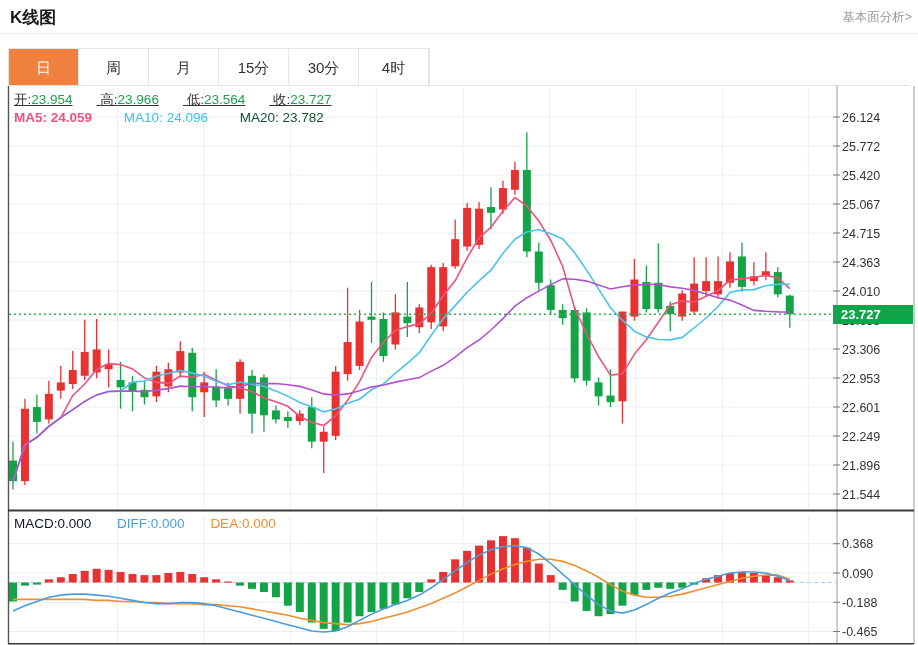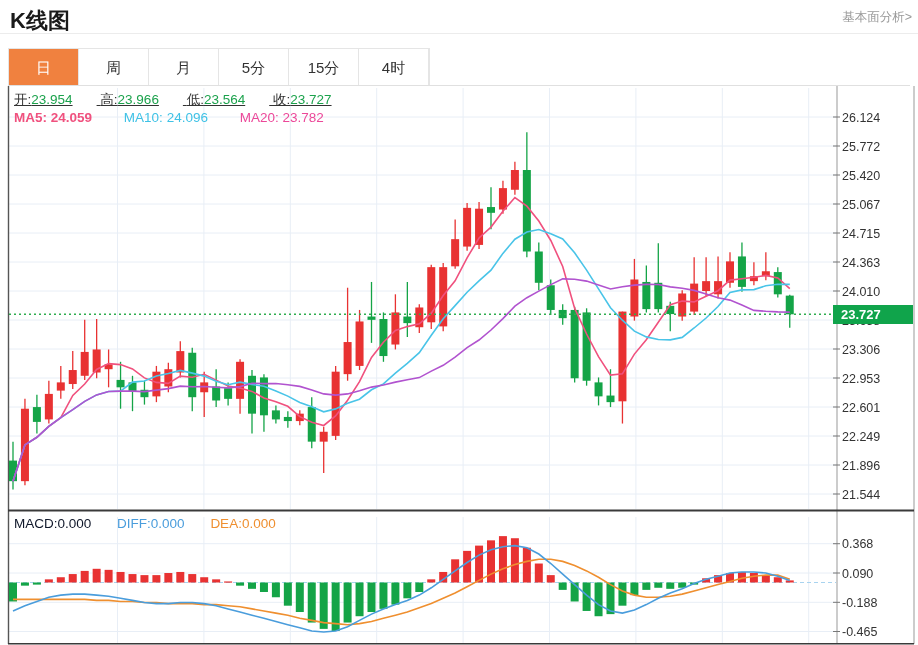--- a/index.html
+++ b/index.html
@@ -1,54 +1,54 @@
 <!DOCTYPE html>
 <html><head>
 <meta charset="utf-8">
 <style>
   html,body{margin:0;padding:0;background:#fff;}
   body{width:918px;height:645px;position:relative;overflow:hidden;
        font-family:"Liberation Sans","DejaVu Sans",sans-serif;color:#333;}
-  .page-title{position:absolute;left:10px;top:6px;font-size:22px;font-weight:bold;color:#1a1a1a;}
+  .page-title{position:absolute;left:10px;top:6px;font-size:17px;font-weight:bold;color:#1a1a1a;}
   .fund-link{position:absolute;right:6px;top:9px;font-size:12.5px;color:#999;cursor:pointer;text-decoration:none;text-align:center;}
   .top-divider{position:absolute;left:0;top:33px;width:918px;height:1px;background:#ececec;}
   .tabbar{position:absolute;left:8px;top:48px;display:flex;border:1px solid #e5e5e5;border-bottom:none;background:#fff;}
   .tab{width:69px;height:37px;line-height:37px;text-align:center;font-size:15px;color:#333;
        border-right:1px solid #e5e5e5;cursor:pointer;background:#fff;}
   .tab:last-child{border-right:1px solid #e5e5e5;}
   .tab.active{background:#f0813f;color:#fff;}
   .tab-baseline{position:absolute;left:8px;top:85px;width:902px;height:1px;background:#e0e0e0;}
   svg{position:absolute;left:0;top:0;}
   .info-row{position:absolute;left:14px;top:91px;font-size:13.5px;z-index:5;white-space:nowrap;text-decoration:underline;}
   .info-row .grp{margin-right:24px;}
   .info-row .lbl{color:#333;}
   .info-row .val{color:#1ba24c;}
   .ma-row{position:absolute;left:14px;top:110px;font-size:13.5px;z-index:5;white-space:nowrap;}
   .ma-row .grp{margin-right:28px;}
-  .ma5{color:#f0517e;font-weight:bold;} .ma10{color:#3fc2e6;} .ma20{color:#ec4899;}
+  .ma5{color:#f0517e;font-weight:bold;} .ma10{color:#3fc2e6;} .ma20{color:#14532d;}
   .macd-row{position:absolute;left:14px;top:516px;font-size:13.5px;z-index:5;white-space:nowrap;}
   .macd-row .grp{margin-right:22px;}
   .c-macd{color:#0f172a;} .c-diff{color:#4a9ddc;} .c-dea{color:#ef8f2f;}
   .price-badge{position:absolute;left:833px;top:305px;width:80px;height:19px;background:#10a44b;
        color:#fff;font-size:13px;font-weight:bold;line-height:19px;padding-left:8px;
        box-sizing:border-box;z-index:6;}
 </style>
 </head>
 <body>
 
 <div class="page-title">K线图</div>
 <a class="fund-link">基本面分析&gt;</a>
 <div class="top-divider"></div>
 
 <div class="tabbar" id="tabbar">
     <div class="tab active">日</div>
     <div class="tab">周</div>
     <div class="tab">月</div>
-    <div class="tab">5分</div>
     <div class="tab">15分</div>
+    <div class="tab">30分</div>
     <div class="tab">4时</div>
   </div>
 <div class="tab-baseline"></div>
 
 <svg id="chart" width="918" height="645" viewBox="0 0 918 645">
     <g>
       <line x1="117.5" y1="88" x2="117.5" y2="509" stroke="#e8eef6" stroke-width="1"></line>
       <line x1="117.5" y1="517" x2="117.5" y2="643" stroke="#e8eef6" stroke-width="1"></line>
       <line x1="203.9" y1="88" x2="203.9" y2="509" stroke="#e8eef6" stroke-width="1"></line>
       <line x1="203.9" y1="517" x2="203.9" y2="643" stroke="#e8eef6" stroke-width="1"></line>

